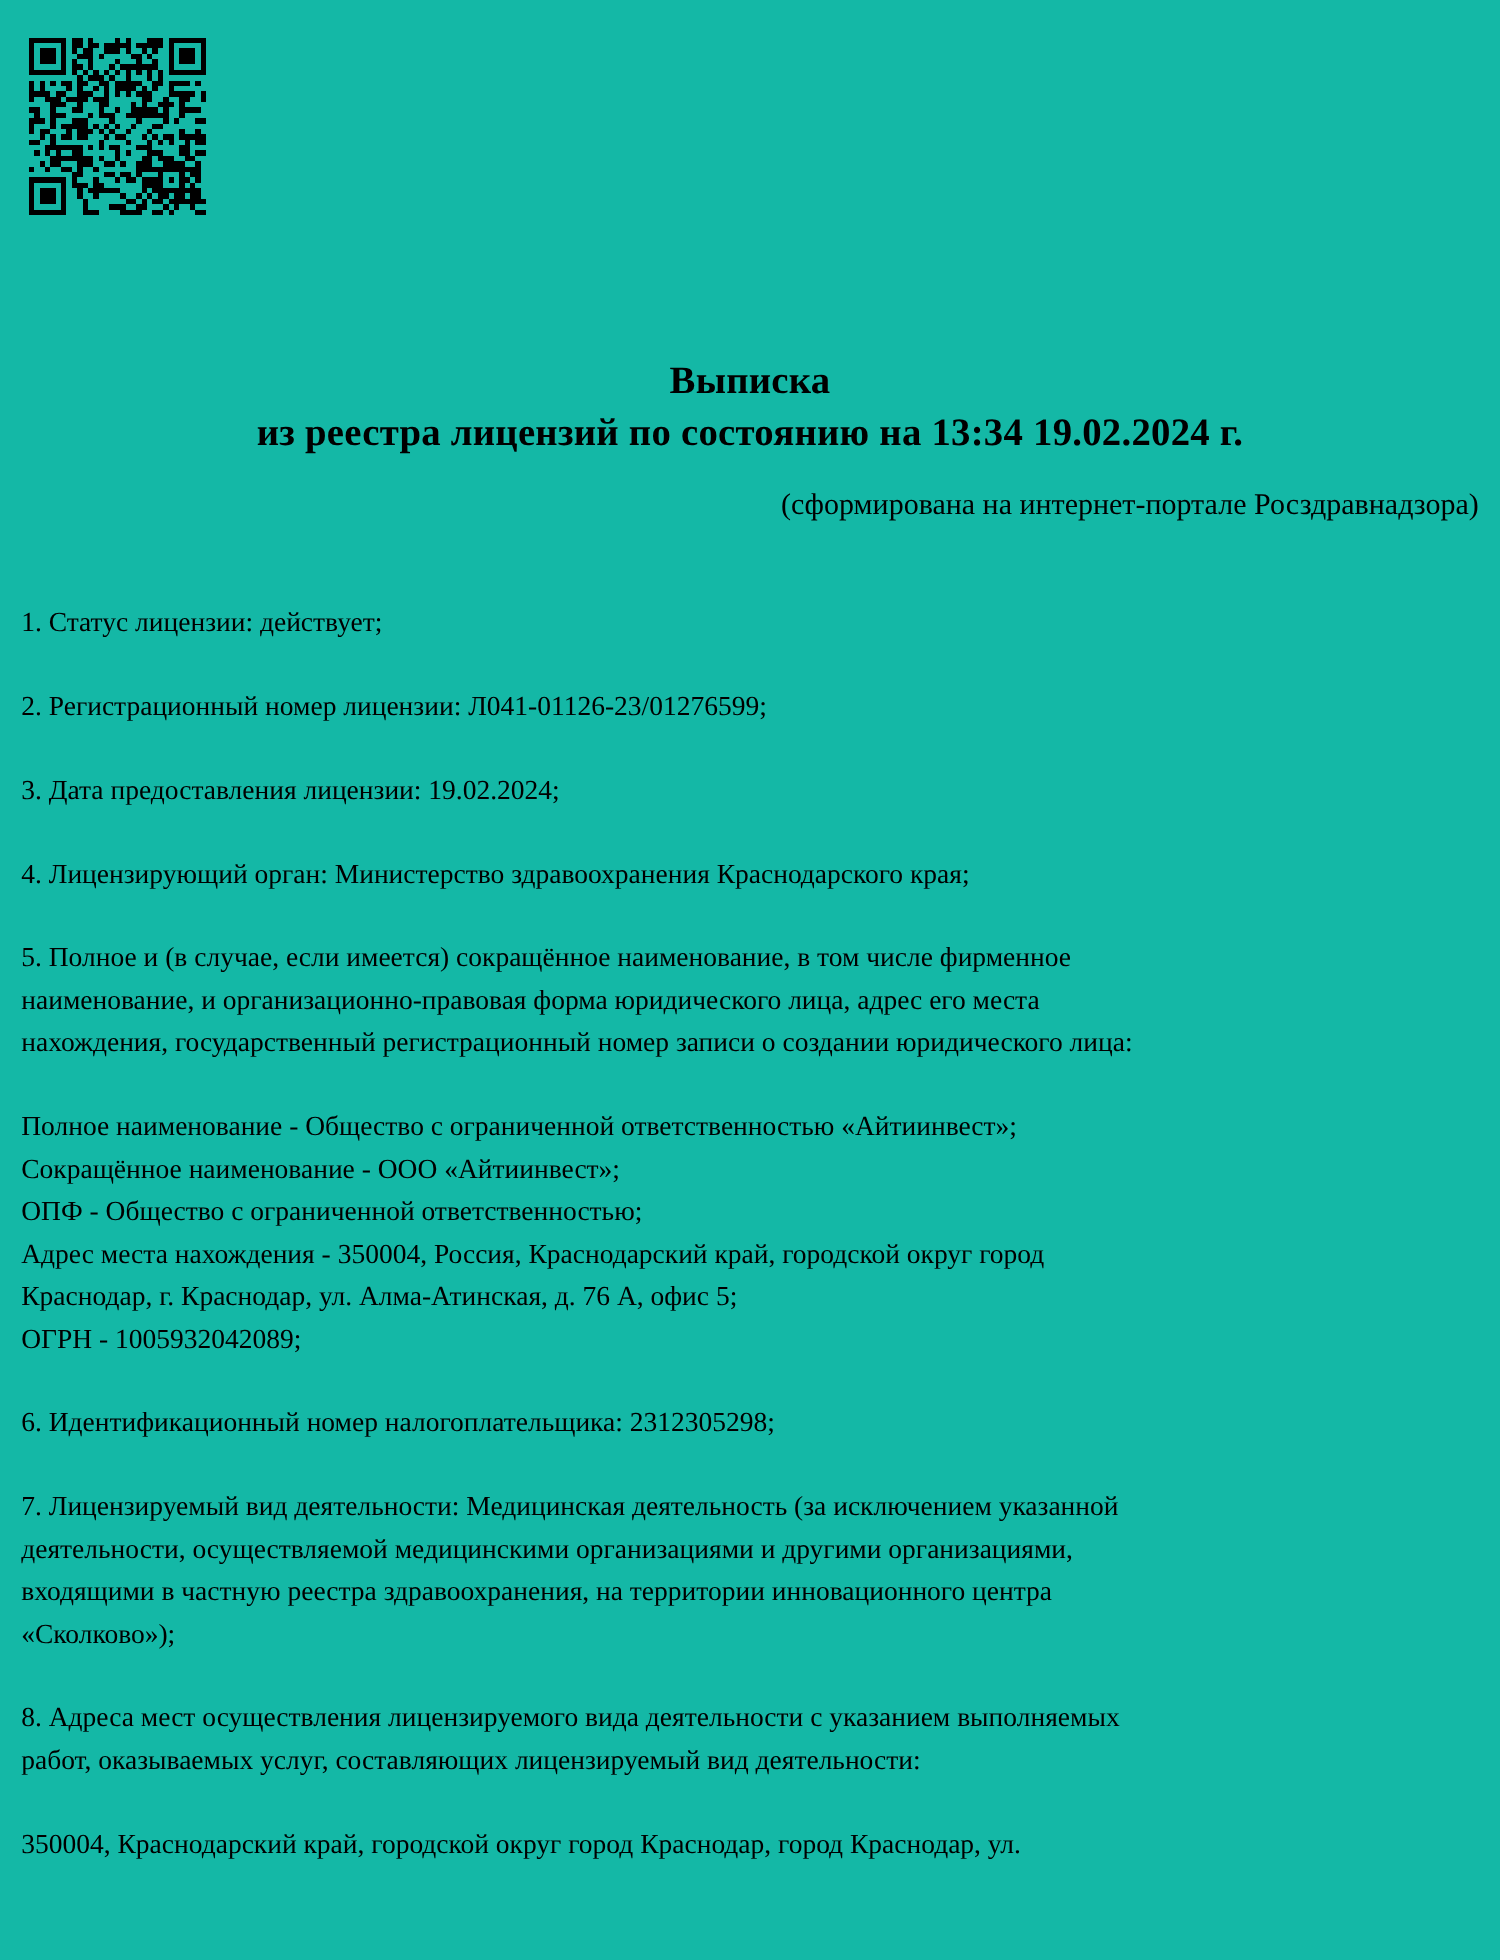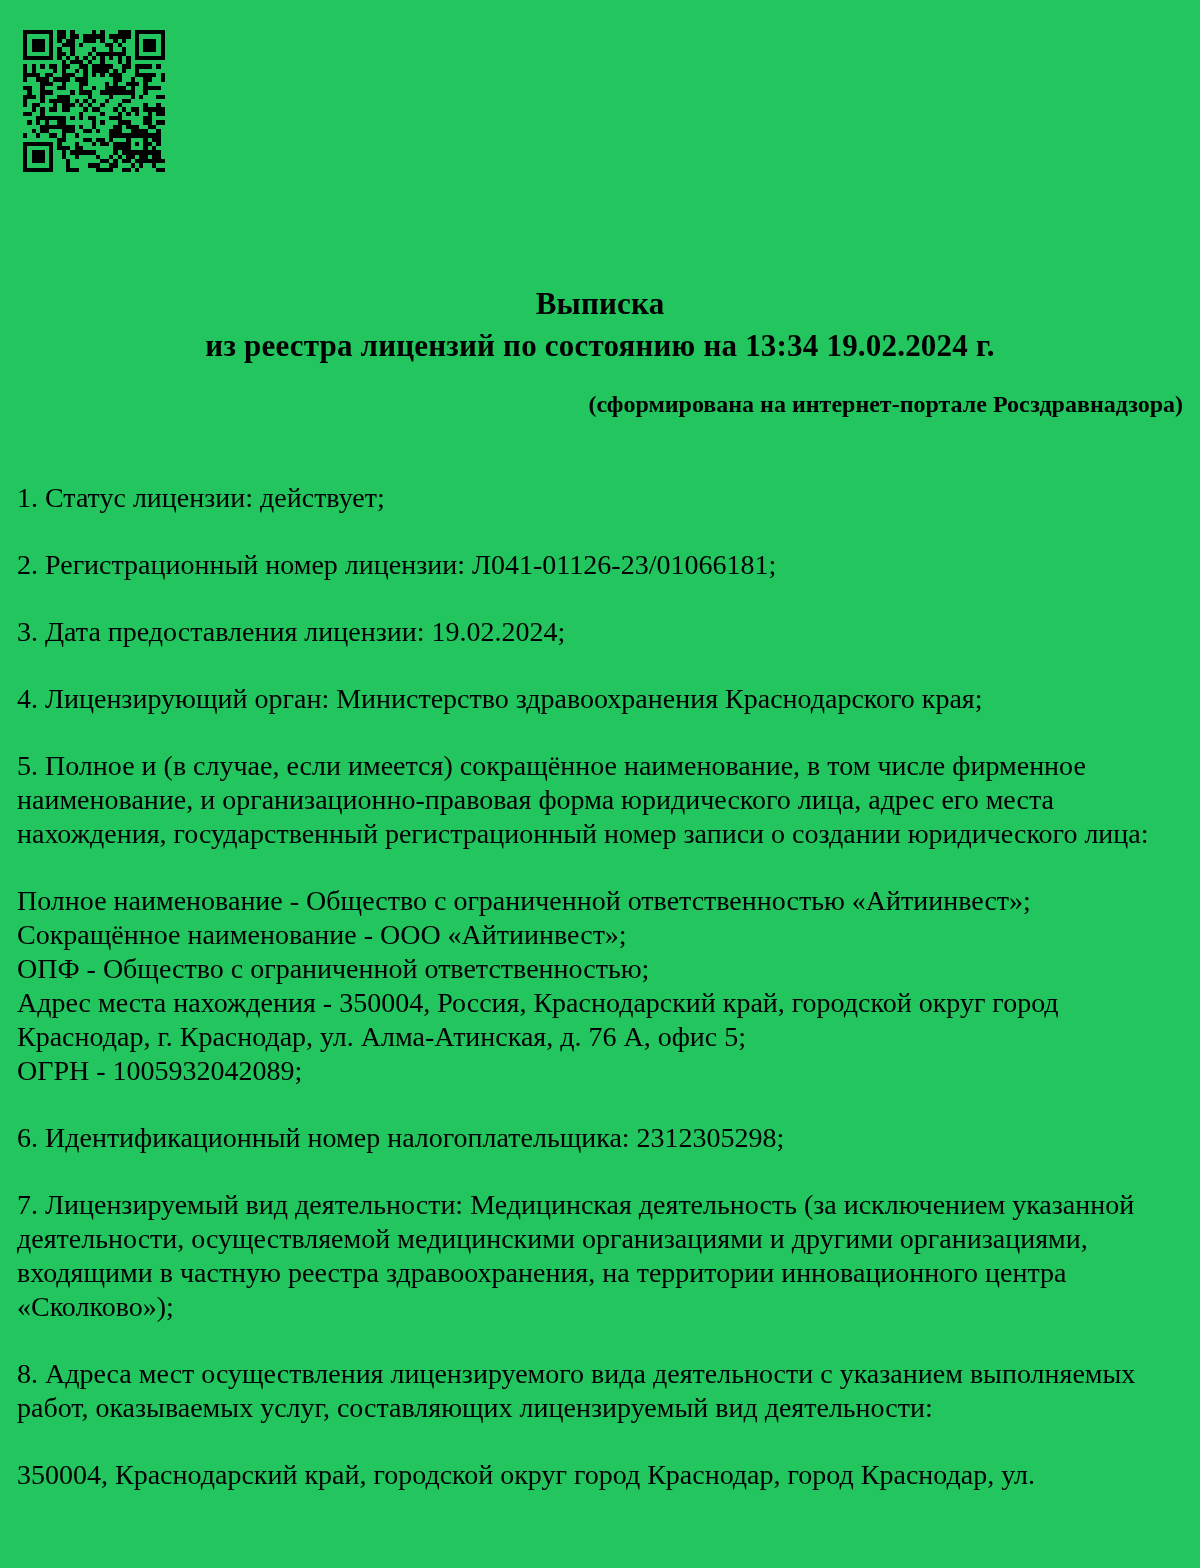--- a/index.html
+++ b/index.html
@@ -11,21 +11,21 @@
     width: 1200px;
     height: 1568px;
     overflow: hidden;
     color: #000000;
     font-family: "Liberation Serif", "DejaVu Serif", serif;
   }
   .page {
     position: relative;
     width: 1200px;
     height: 1568px;
-    background: #22c55e;
+    background: #14b8a6;
   }
   .qr {
     position: absolute;
     left: 23px;
     top: 30px;
     width: 142px;
     height: 142px;
   }
   .qr svg { display: block; width: 142px; height: 142px; }
   .content {
@@ -37,25 +37,24 @@
     font-weight: bold;
     font-size: 31px;
     line-height: 42px;
     letter-spacing: 0.2px;
   }
   .subtitle {
     margin-top: 22px;
     text-align: right;
     font-size: 24px;
     line-height: 30px;
-    font-weight: bold;
   }
   .doc-body {
     margin-top: 62px;
-    font-size: 28px;
+    font-size: 22px;
     line-height: 34px;
   }
   .para {
     margin: 0 0 33px 0;
   }
   .para:last-child { margin-bottom: 0; }
   .line {
     white-space: nowrap;
   }
 </style>
@@ -613,21 +612,21 @@
 
     <div class="subtitle">(сформирована на интернет-портале Росздравнадзора)</div>
 
     <div class="doc-body">
 
       <div class="para">
         <div class="line">1. Статус лицензии: действует;</div>
       </div>
 
       <div class="para">
-        <div class="line">2. Регистрационный номер лицензии: Л041-01126-23/01066181;</div>
+        <div class="line">2. Регистрационный номер лицензии: Л041-01126-23/01276599;</div>
       </div>
 
       <div class="para">
         <div class="line">3. Дата предоставления лицензии: 19.02.2024;</div>
       </div>
 
       <div class="para">
         <div class="line">4. Лицензирующий орган: Министерство здравоохранения Краснодарского края;</div>
       </div>
 

